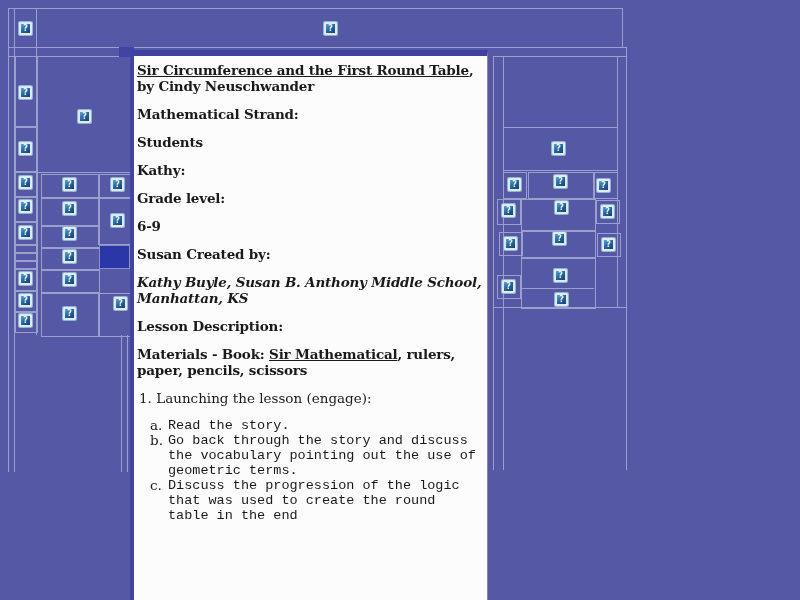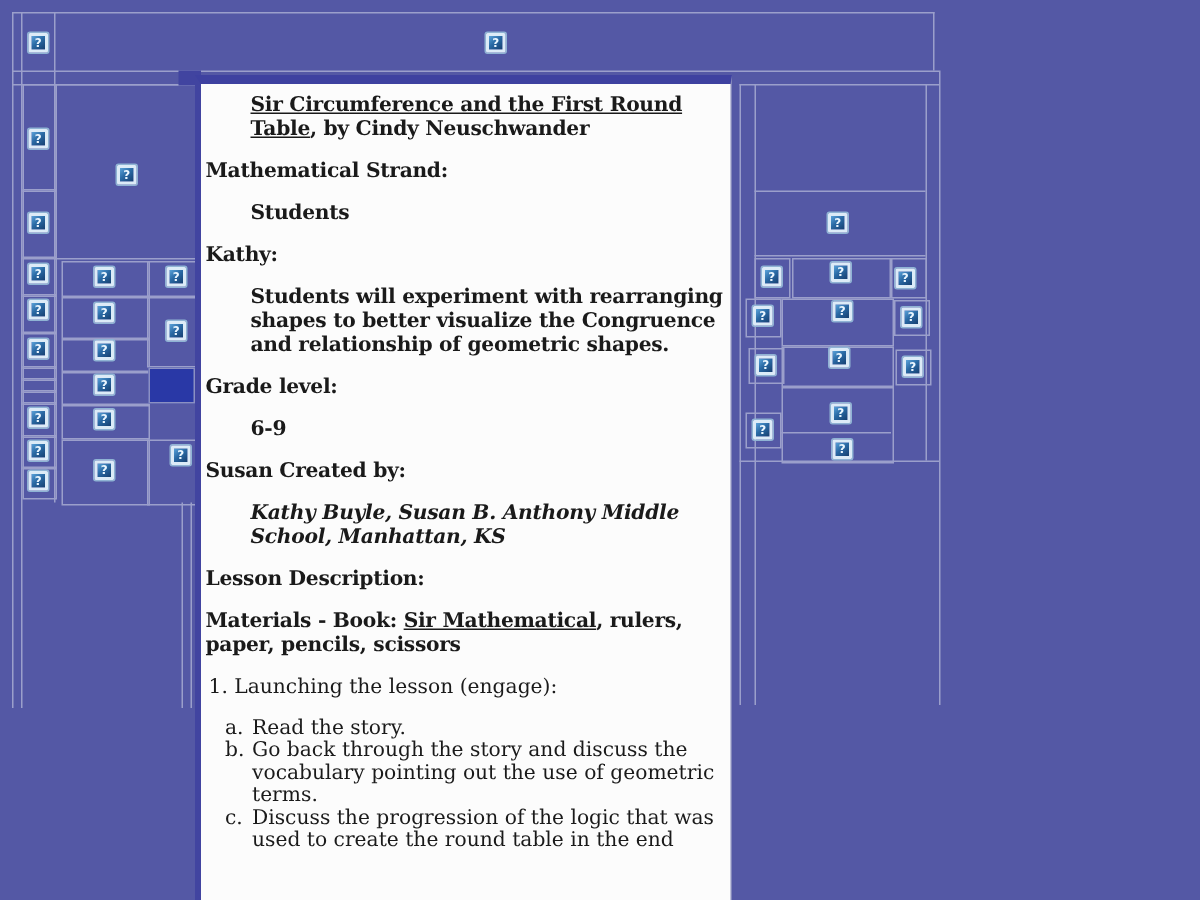--- a/index.html
+++ b/index.html
@@ -15,28 +15,28 @@
   
   .bimg{position:absolute;width:9px;height:9px;border:2px solid #dcebf7;border-radius:1px;
         background:linear-gradient(140deg,#5ba3da 0%,#2a6aa5 45%,#163f70 100%);
         box-shadow:0 0 0 1px #8fb3d4;display:flex;align-items:center;justify-content:center;}
   .bimg span{color:#eaf6ff;font:bold 8px "DejaVu Sans",sans-serif;line-height:1;}
   
   .doc{position:absolute;left:130px;top:50px;width:358px;height:550px;box-sizing:border-box;
        background:#fcfcfc;border-left:4px solid #4144a0;border-top:6px solid #3e41a0;
        border-right:1px solid #8286ba;padding:6px 5px 0 3px;color:#1a1a1a;overflow:hidden;}
   .p{margin:0 0 12px 0;font-size:13.5px;line-height:16px;font-weight:bold;letter-spacing:-0.2px;}
-  .ind{margin-left:30px;}
+  .ind{}
   .u{text-decoration:underline;}
   .it{font-style:italic;}
   .list{font-weight:normal;letter-spacing:0;}
   .intro{margin:0 0 12px 2px;font-size:13.5px;line-height:16px;}
   .li-row{display:flex;font-size:13.5px;line-height:15px;}
   .li-marker{flex:none;width:18px;margin-left:13px;}
-  .li-text{flex:1;}
+  .li-text{flex:1;font-family:Liberation Mono, monospace;}
 </style>
 </head>
 <body>
 
 <div id="stage">
 
   <div>
 
     <div class="hl" style="left:8px;top:8px;width:615px;"></div>
     <div class="hl" style="left:8px;top:47px;width:618px;"></div>
@@ -195,21 +195,20 @@
       <div class="bimg" style="left: 555px; top: 293px;">
         <span>?</span>
       </div>
     </div>
 
   <div class="doc">
     <p class="p ind"><span class="u">Sir Circumference and the First Round Table</span><span>, by Cindy Neuschwander</span></p>
     <p class="p">Mathematical Strand:</p>
     <p class="p ind">Students</p>
     <p class="p">Kathy:</p>
-    <p class="p ind">Students will experiment with rearranging shapes to better visualize the Congruence and relationship of geometric shapes.</p>
     <p class="p">Grade level:</p>
     <p class="p ind">6-9</p>
     <p class="p">Susan Created by:</p>
     <p class="p ind it">Kathy Buyle, Susan B. Anthony Middle School, Manhattan, KS</p>
     <p class="p">Lesson Description:</p>
     <p class="p"><span>Materials - Book: </span><span class="u">Sir Mathematical</span><span>, rulers, paper, pencils, scissors</span></p>
     <div class="list">
       <p class="intro">1. Launching the lesson (engage):</p>
       <div>
           <div class="li-row">

